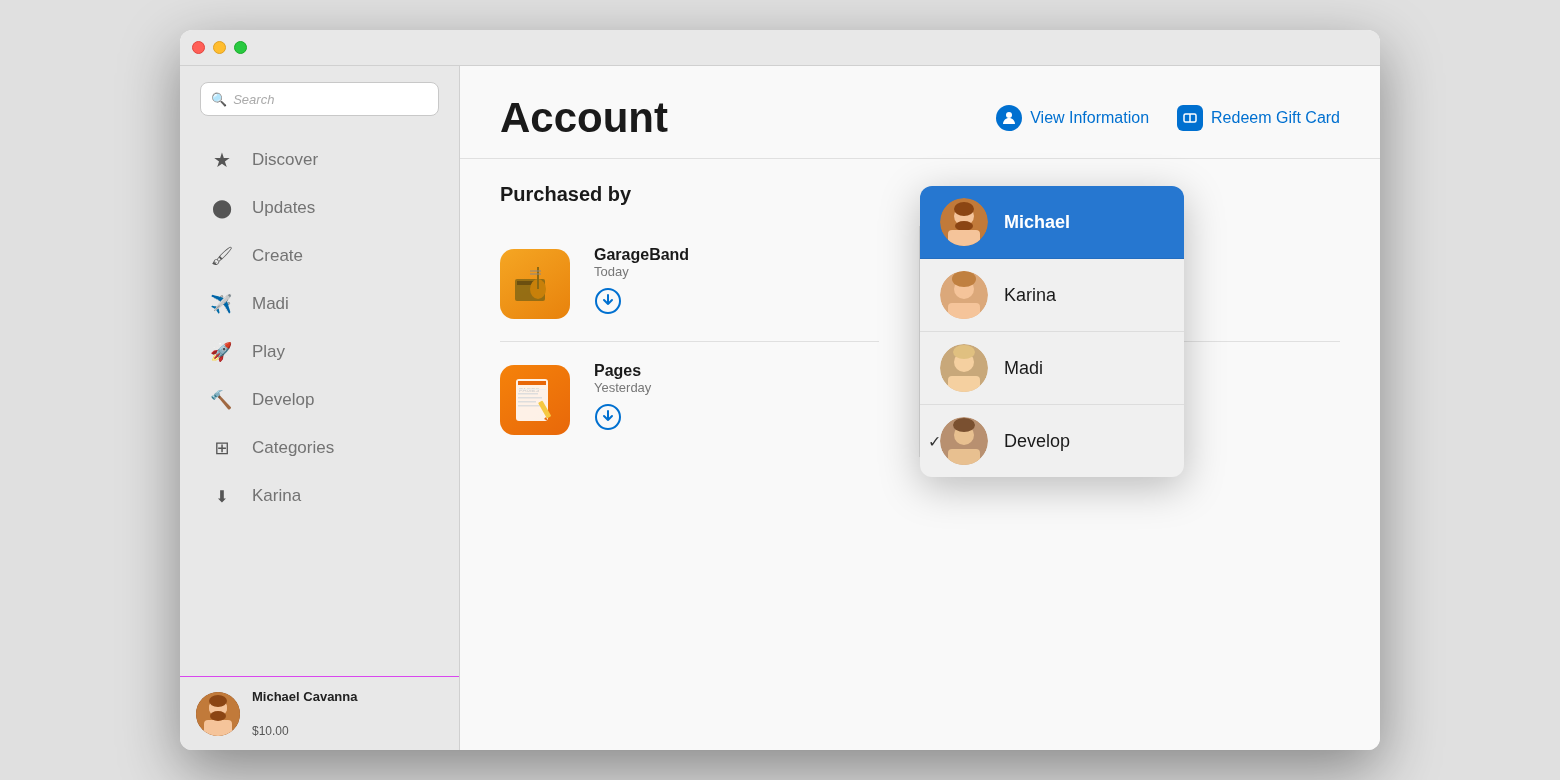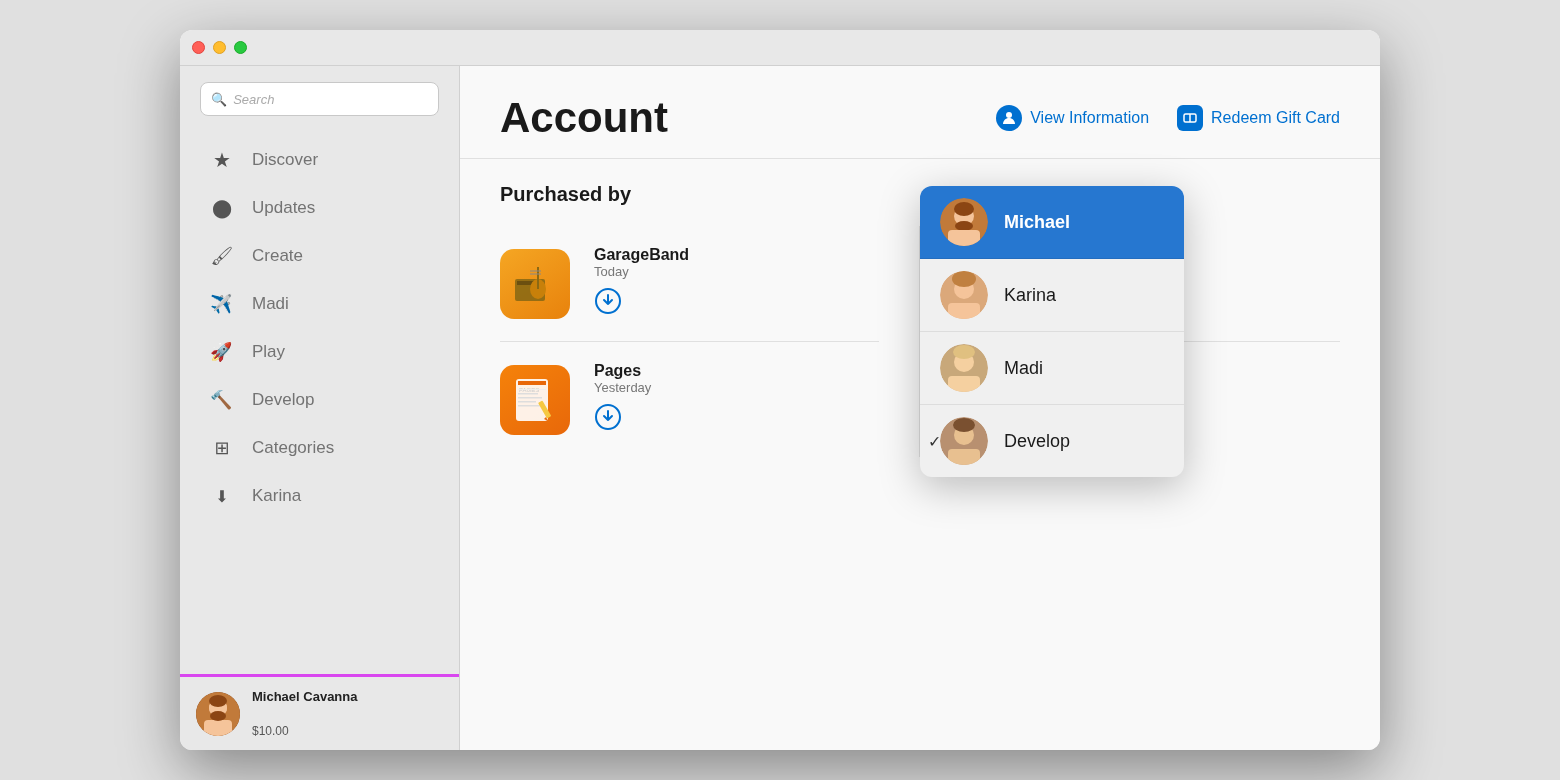--- a/index.html
+++ b/index.html
@@ -108,21 +108,21 @@
       font-size: 20px;
       color: #555;
       flex-shrink: 0;
     }
     .nav-label {
       font-size: 17px;
       font-weight: 500;
       color: #737373;
     }
     .sidebar-footer {
-      border-top: 3px solid #d946ef;
+      border-top: 1px solid #d946ef;
       padding: 12px 16px;
       display: flex;
       align-items: center;
       gap: 12px;
     }
     .user-avatar {
       width: 44px;
       height: 44px;
       border-radius: 50%;
       background: #8B4513;

